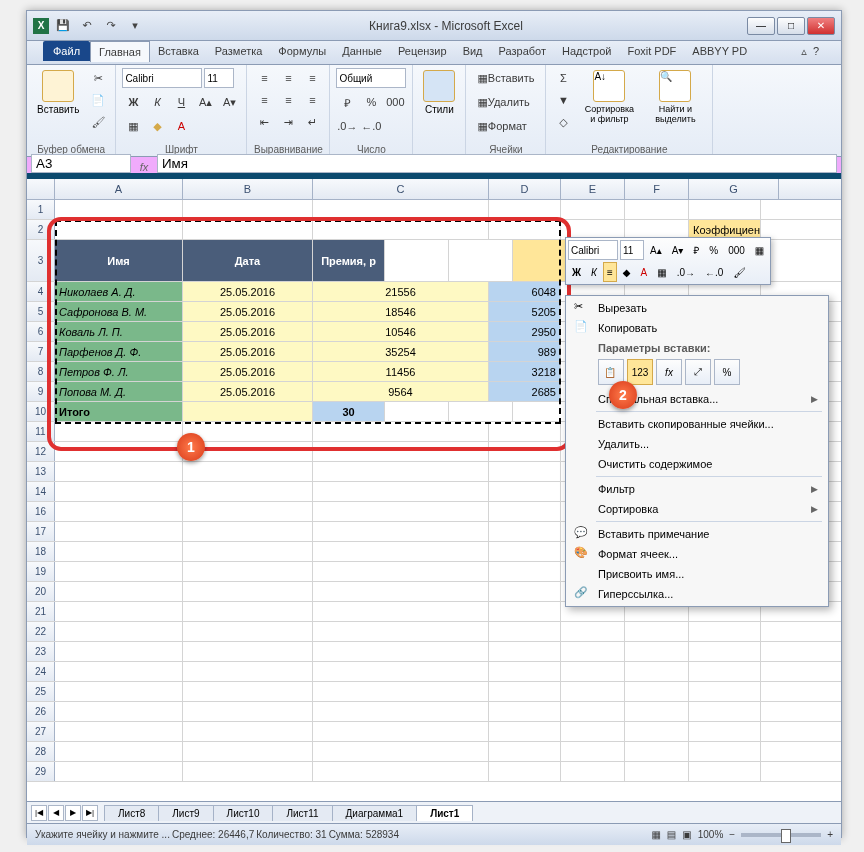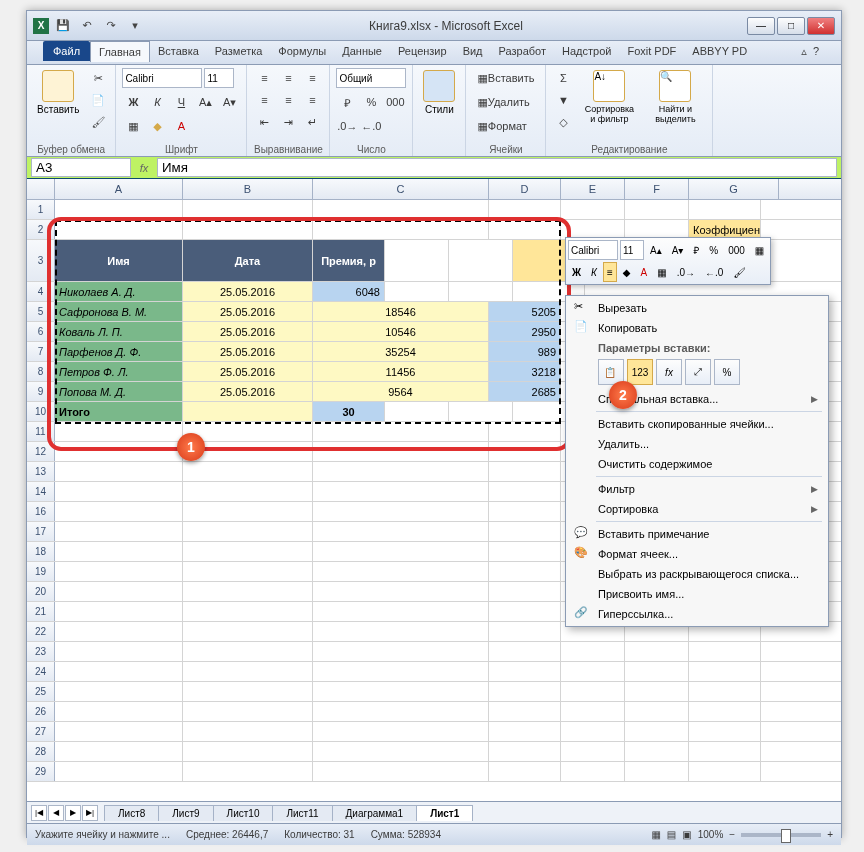--- a/index.html
+++ b/index.html
@@ -29,21 +29,21 @@
 .group .controls { flex: 1; display: flex; gap: 4px; align-items: flex-start; }
 .group .label { text-align: center; color: #5a5a5a; font-size: 10px; padding-top: 2px; }
 .bigbtn { display: flex; flex-direction: column; align-items: center; gap: 2px; padding: 2px 4px; }
 .bigbtn .ico { width: 32px; height: 32px; background: #fef3d5; border: 1px solid #d4a94a; border-radius: 3px; }
 .smallgrid { display: grid; grid-template-columns: repeat(3, 22px); grid-auto-rows: 20px; gap: 2px; }
 .sbtn { width: 22px; height: 20px; border: 1px solid transparent; display: flex; align-items: center; justify-content: center; font-size: 11px; color: #3b3b3b; }
 .sel { height: 20px; border: 1px solid #abb6c8; background: #fff; font-size: 10px; padding: 1px 2px; }
 .col3 { display: flex; flex-direction: column; gap: 2px; }
 
 
-.fbar { height: 22px; border-bottom: 1px solid #0c4a6e; display: flex; align-items: center; background: #bef264; font-size: 11px; }
+.fbar { height: 22px; border-bottom: 6px solid #0c4a6e; display: flex; align-items: flex-end; background: #f0abfc; font-size: 11px; }
 .fbar .namebox { width: 100px; border: 1px solid #abb6c8; background: #fff; margin: 0 4px; padding: 1px 4px; }
 .fbar .fxlbl { width: 18px; text-align: center; font-style: italic; color: #666; }
 .fbar .formula { flex: 1; border: 1px solid #abb6c8; background: #fff; margin: 0 4px; padding: 1px 4px; }
 
 
 .grid-area { position: relative; height: 622px; overflow: hidden; background: #fff; }
 .col-headers { display: flex; background: linear-gradient(#f7f9fc,#e4eaf3); border-bottom: 1px solid #a5b2c7; font-size: 11px; }
 .corner { width: 28px; height: 20px; border-right: 1px solid #a5b2c7; }
 .ch { height: 20px; border-right: 1px solid #a5b2c7; text-align: center; line-height: 20px; color: #3b5070; }
 .chA{width:128px}.chB{width:130px}.chC{width:176px}.chD{width:72px}.chE{width:64px}.chF{width:64px}.chG{width:90px}
@@ -86,21 +86,21 @@
 .ctx .paste-opts { padding: 3px 8px 4px 30px; display: flex; gap: 3px; }
 .ctx .pbtn { width: 26px; height: 26px; border: 1px solid #abb6c8; background: linear-gradient(#fdfdfd,#e8eef7); display: flex; align-items: center; justify-content: center; font-size: 10px; }
 .ctx .pbtn.hl { background: #ffe699; border: 1px solid #d4a94a; }
 
 
 .sheet-tabs { height: 22px; background: #eef2f8; border-top: 1px solid #8b9bb4; display: flex; align-items: center; font-size: 10px; padding: 0 4px; gap: 0; }
 .sheet-tabs .nav { display: flex; gap: 1px; margin-right: 6px; }
 .sheet-tabs .navbtn { width: 16px; height: 16px; border: 1px solid #abb6c8; background: #fff; font-size: 8px; display: flex; align-items: center; justify-content: center; }
 .sheet-tabs .stab { padding: 2px 13px; background: #e4eaf3; border: 1px solid #a5b2c7; border-bottom: none; margin-right: -1px; }
 .sheet-tabs .stab.active { background: #fff; font-weight: bold; }
-.statusbar { height: 22px; background: linear-gradient(#e8eef7,#cdd9ea); border-top: 1px solid #8b9bb4; display: flex; align-items: center; font-size: 10px; padding: 0 8px; gap: 16px; color: #3b3b3b; }
+.statusbar { height: 22px; background: linear-gradient(#e8eef7,#cdd9ea); border-top: 1px solid #8b9bb4; display: flex; align-items: center; font-size: 10px; padding: 0 8px; gap: 2px; color: #3b3b3b; }
 .statusbar .right { margin-left: auto; display: flex; align-items: center; gap: 6px; }
 .zoom-slider { width: 80px; height: 4px; background: #abb6c8; position: relative; }
 .zoom-slider::after { content: ''; position: absolute; left: 50%; top: -4px; width: 8px; height: 12px; background: #fff; border: 1px solid #666; }
 </style>
 </head>
 <body>
 
 <div class="window">
 
   <div class="titlebar">
@@ -292,20 +292,21 @@
           <div class="cell cB header-cell">Дата</div>
           <div class="cell cD header-cell">Премия, р</div>
           <div class="cell cE"></div>
           <div class="cell cF"></div>
           <div class="cell cG koef"></div>
         </div>
         <div class="row">
           <div class="rh">4</div>
           <div class="cell cA name-cell">Николаев А. Д.</div>
           <div class="cell cB data-cell">25.05.2016</div>
+          <div class="cell cC data-cell">21556</div>
           <div class="cell cD num-cell">6048</div>
           <div class="cell cE"></div>
           <div class="cell cF"></div>
           <div class="cell cG"></div>
         </div>
         <div class="row">
           <div class="rh">5</div>
           <div class="cell cA name-cell">Сафронова В. М.</div>
           <div class="cell cB data-cell">25.05.2016</div>
           <div class="cell cC data-cell">18546</div>
@@ -627,23 +628,20 @@
       <div class="sep"></div>
       <div class="item">
           <span class="icon">💬</span>
           <span>Вставить примечание</span>
         </div>
       <div class="item">
           <span class="icon">🎨</span>
           <span>Формат ячеек...</span>
         </div>
       <div class="item">
-          <span>Выбрать из раскрывающегося списка...</span>
-        </div>
-      <div class="item">
           <span>Присвоить имя...</span>
         </div>
       <div class="item">
           <span class="icon">🔗</span>
           <span>Гиперссылка...</span>
         </div>
     </div>
 
     <div class="badge" style="top:202px;left:582px">2</div>
   </div>

